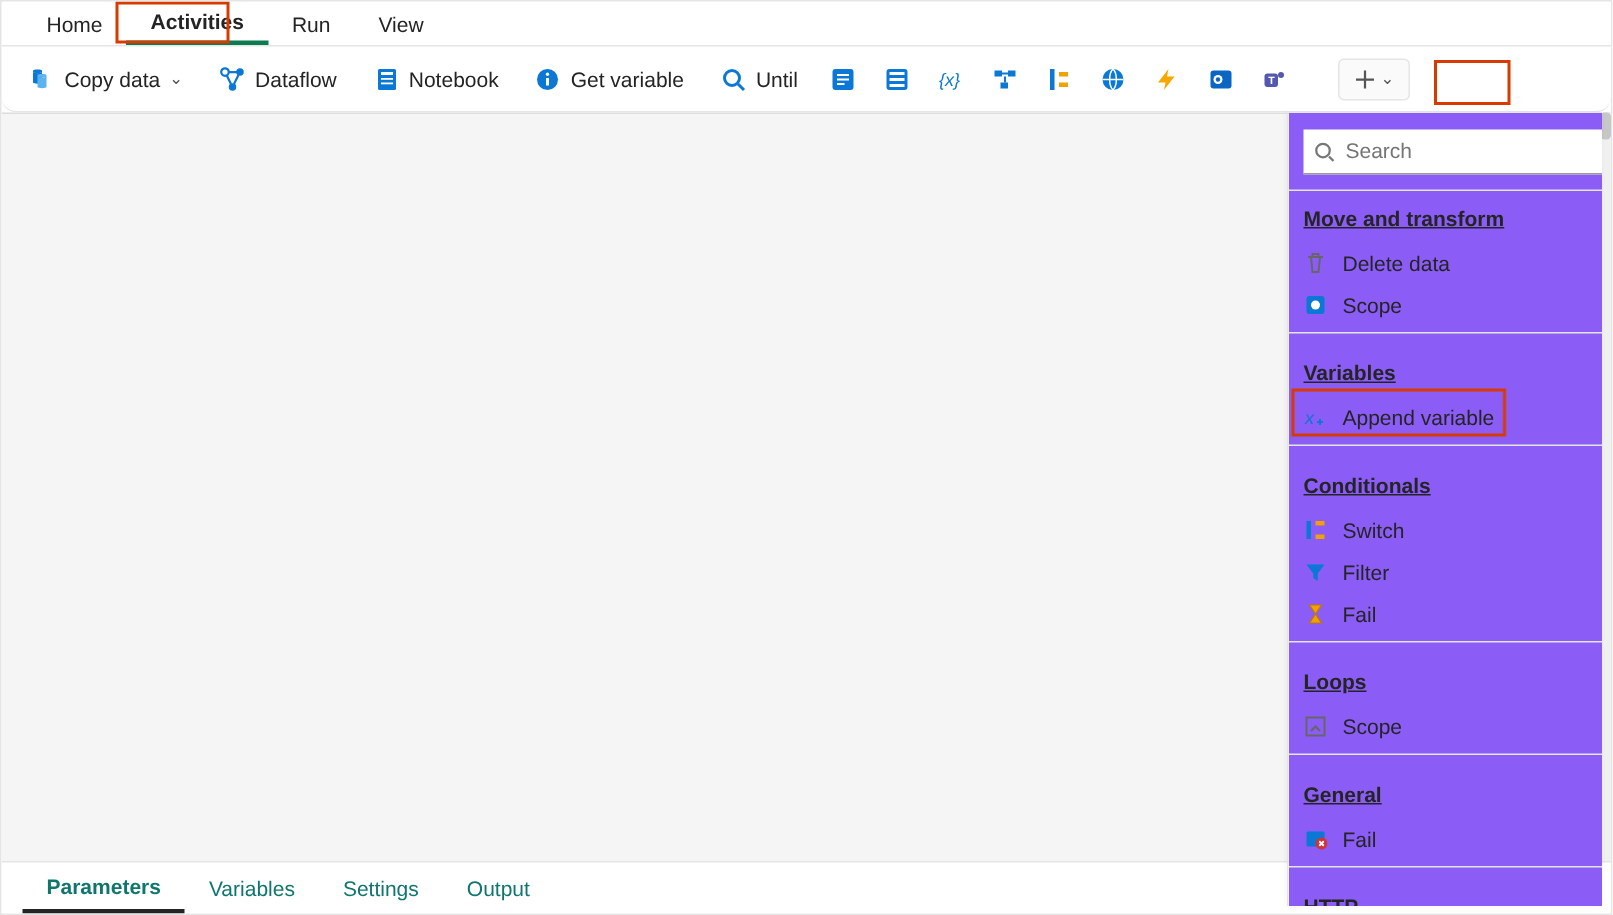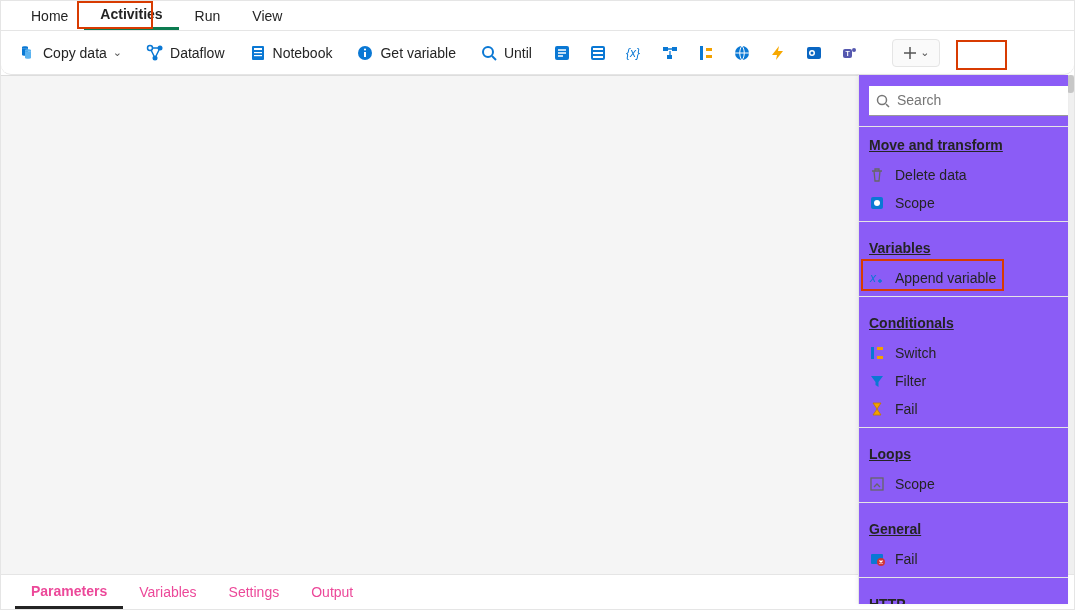--- a/index.html
+++ b/index.html
@@ -15,21 +15,21 @@
   .act-toolbar { display: flex; align-items: center; gap: 8px; padding: 6px 10px; border-bottom: 1px solid #e5e5e5; border-radius: 0 0 10px 10px; height: 44px; }
   .act-btn { display: flex; align-items: center; gap: 6px; padding: 4px 8px; border-radius: 4px; cursor: pointer; font-size: 14px; }
   .icon-only { width: 28px; height: 28px; display: flex; align-items: center; justify-content: center; border-radius: 4px; }
   .plus-drop { width: 48px; height: 28px; display: flex; align-items: center; justify-content: center; border-radius: 4px; border:1px solid #e5e5e5; background:#fafafa; gap:2px; }
   
   
   .canvas { position: absolute; top: 74px; left: 0; right: 0; bottom: 35px; background: #f5f5f5; border-top: 1px solid #ddd; }
   
   
   .bottom-tabs { position: absolute; bottom: 0; left: 0; right: 0; height: 35px; display: flex; align-items: stretch; border-top: 1px solid #e5e5e5; background: #fff; padding-left: 14px; }
-  .bot-tab { display: flex; align-items: center; padding: 0 16px; font-size: 14px; color: #ec4899; cursor: pointer; }
+  .bot-tab { display: flex; align-items: center; padding: 0 16px; font-size: 14px; color: #0f766e; cursor: pointer; }
   .bot-tab.active { border-bottom: 3px solid #242424; font-weight: 600; }
   
   
   .panel { position: absolute; top: 74px; right: 6px; width: 210px; bottom: 5px; background: #8b5cf6; border-left: 1px solid #e5e5e5; box-shadow: -1px 0 4px rgba(0,0,0,0.05); overflow-y: auto; z-index: 10; }
   .search-wrap { display:flex; align-items:center; height:52px; padding:0 10px; border-bottom:1px solid #e5e5e5;}
   .search { flex:1; height:30px; border:none; border-bottom:1px solid #999; font-size:14px; padding:0 6px 0 28px; outline:none; color:#555;}
   .search-icon { position:absolute; margin-left:6px; }
   .section-head { font-weight:600; padding: 14px 10px 8px; font-size:14px;text-decoration:underline; }
   .section-head.first { padding-top: 10px; }
   .menu-item { display:flex; align-items:center; gap:10px; padding:6px 10px; cursor:pointer; font-size:14px; }

